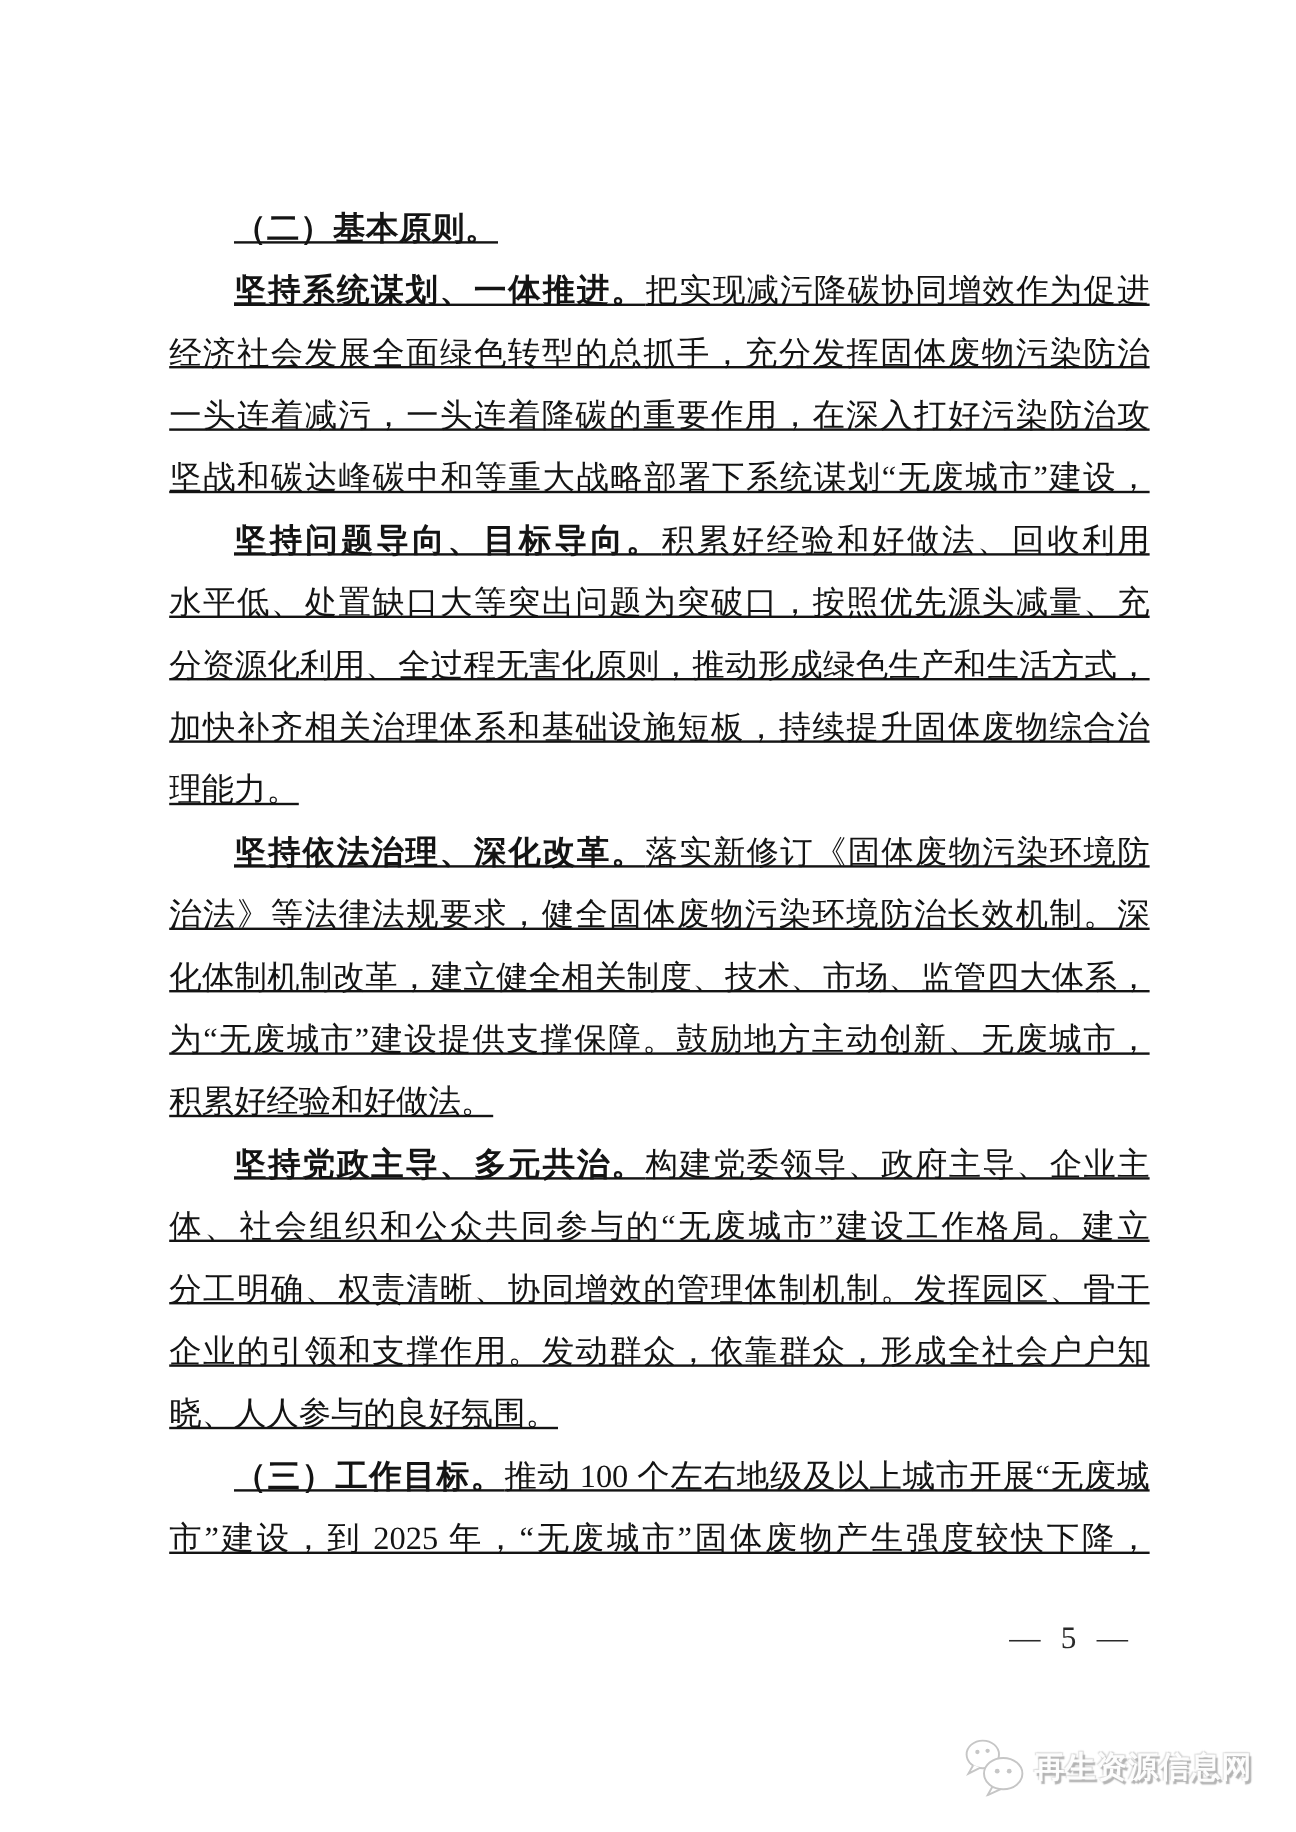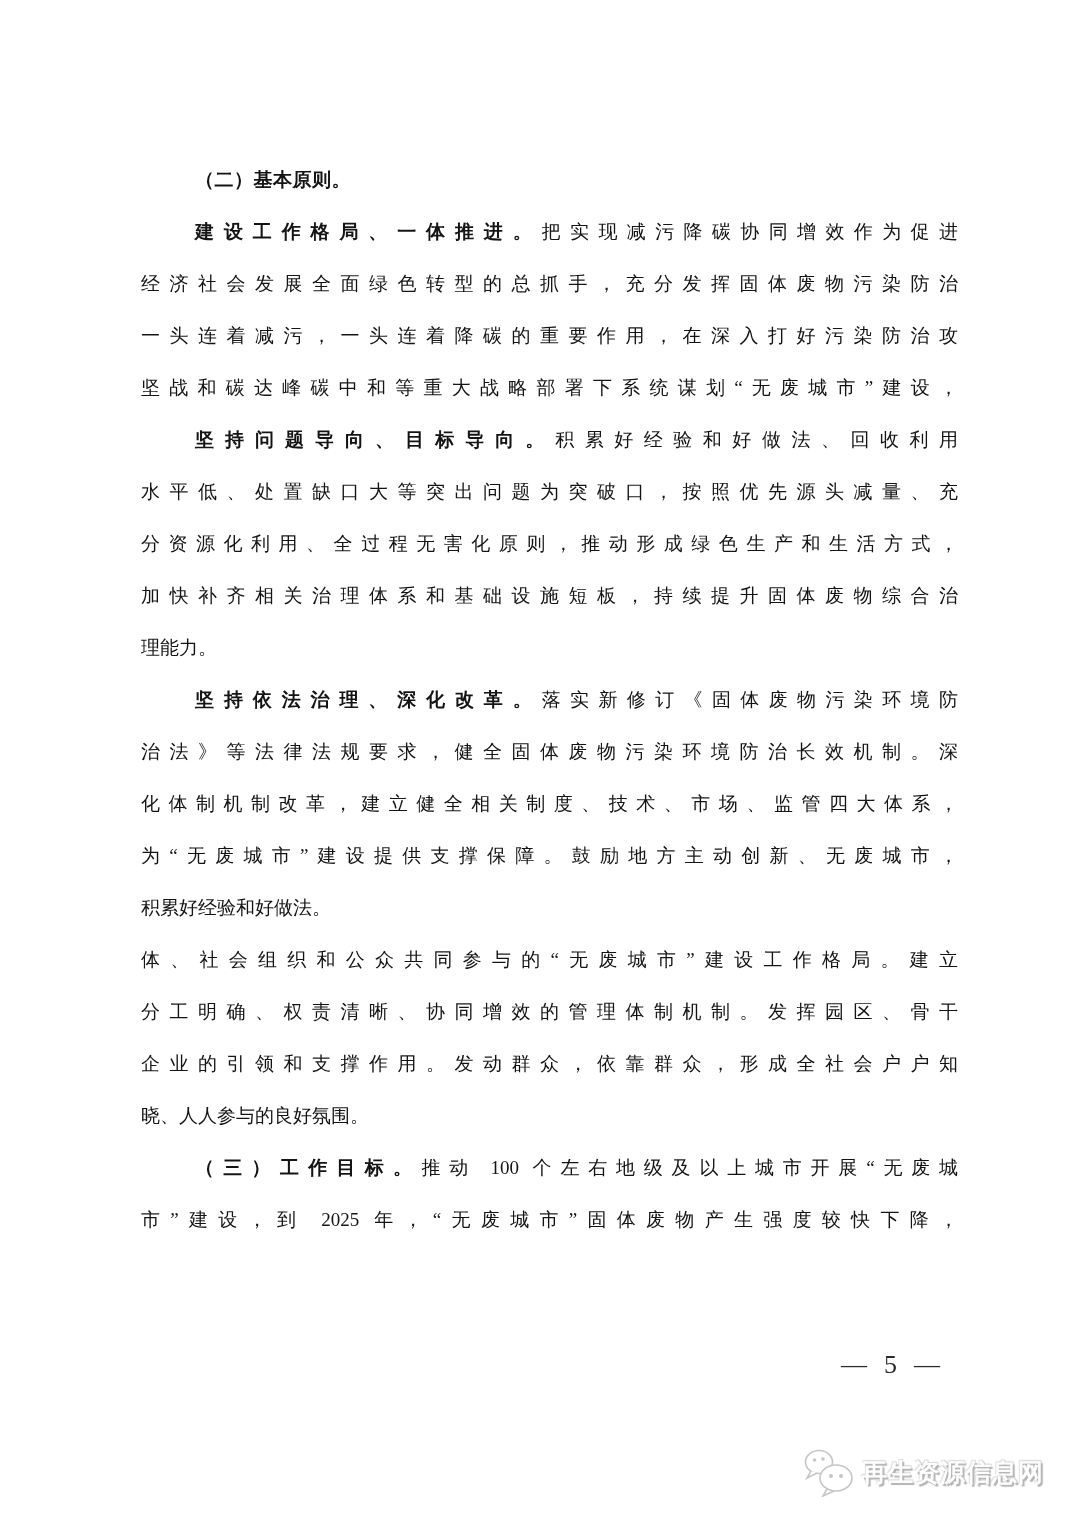--- a/index.html
+++ b/index.html
@@ -7,24 +7,25 @@
     position: relative;
     width: 1080px;
     height: 1527px;
     background: #ffffff;
     overflow: hidden;
     font-family: "Liberation Serif", "DejaVu Serif", serif;
   }
   .textblock {
     position: absolute;
     left: 141px;
-    top: 154px;
+    top: 164px;
     width: 817px;
-    font-size: 19px;
+    font-size: 27px;
     color: #141414;
+    text-decoration: underline;
   }
   .line {
     height: 52px;
     line-height: 52px;
     white-space: normal;
     text-align: justify;
   }
   .line.fill { text-align-last: justify; }
   .line.indent { padding-left: 54px; }
   .lead {
@@ -61,37 +62,38 @@
   .wm-icon svg { display: block; }
 </style>
 </head>
 <body>
 
 <div class="page">
 
   <div class="textblock">
     <div class="line indent"><span class="lead">（二）基本原则。</span><span></span></div>
 
-    <div class="line indent fill"><span class="lead">建设工作格局、一体推进。</span><span>把实现减污降碳协同增效作为促进</span></div>
+    <div class="line indent fill"><span class="lead">坚持系统谋划、一体推进。</span><span>把实现减污降碳协同增效作为促进</span></div>
     <div class="line fill"><span>经济社会发展全面绿色转型的总抓手，充分发挥固体废物污染防治</span></div>
     <div class="line fill"><span>一头连着减污，一头连着降碳的重要作用，在深入打好污染防治攻</span></div>
     <div class="line fill"><span>坚战和碳达峰碳中和等重大战略部署下系统谋划“无废城市”建设，</span></div>
 
     <div class="line indent fill"><span class="lead">坚持问题导向、目标导向。</span><span>积累好经验和好做法、回收利用</span></div>
     <div class="line fill"><span>水平低、处置缺口大等突出问题为突破口，按照优先源头减量、充</span></div>
     <div class="line fill"><span>分资源化利用、全过程无害化原则，推动形成绿色生产和生活方式，</span></div>
     <div class="line fill"><span>加快补齐相关治理体系和基础设施短板，持续提升固体废物综合治</span></div>
     <div class="line"><span>理能力。</span></div>
 
     <div class="line indent fill"><span class="lead">坚持依法治理、深化改革。</span><span>落实新修订《固体废物污染环境防</span></div>
     <div class="line fill"><span>治法》等法律法规要求，健全固体废物污染环境防治长效机制。深</span></div>
     <div class="line fill"><span>化体制机制改革，建立健全相关制度、技术、市场、监管四大体系，</span></div>
     <div class="line fill"><span>为“无废城市”建设提供支撑保障。鼓励地方主动创新、无废城市，</span></div>
     <div class="line"><span>积累好经验和好做法。</span></div>
 
+    <div class="line indent fill"><span class="lead">坚持党政主导、多元共治。</span><span>构建党委领导、政府主导、企业主</span></div>
     <div class="line fill"><span>体、社会组织和公众共同参与的“无废城市”建设工作格局。建立</span></div>
     <div class="line fill"><span>分工明确、权责清晰、协同增效的管理体制机制。发挥园区、骨干</span></div>
     <div class="line fill"><span>企业的引领和支撑作用。发动群众，依靠群众，形成全社会户户知</span></div>
     <div class="line"><span>晓、人人参与的良好氛围。</span></div>
 
     <div class="line indent fill"><span class="lead">（三）工作目标。</span><span>推动 100 个左右地级及以上城市开展“无废城</span></div>
     <div class="line fill"><span>市”建设，到 2025 年，“无废城市”固体废物产生强度较快下降，</span></div>
   </div>
 
   <div class="pagenum"><span>—</span><span class="num">5</span><span>—</span></div>

